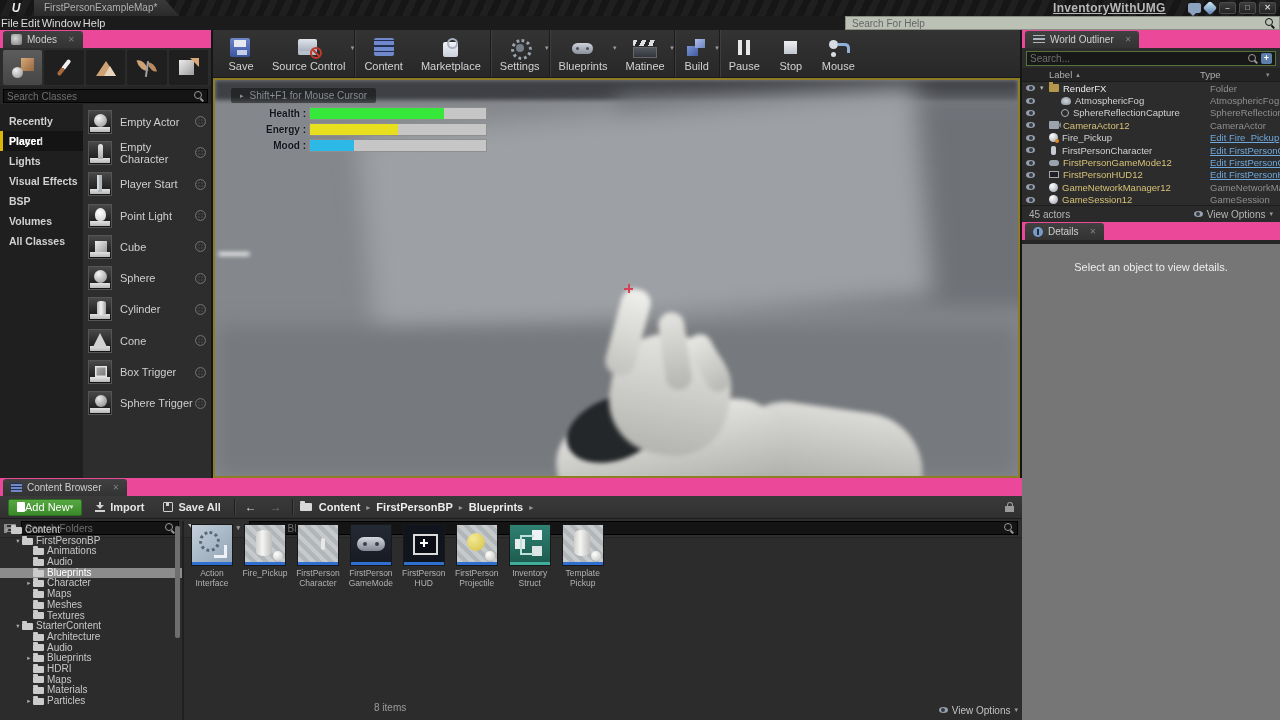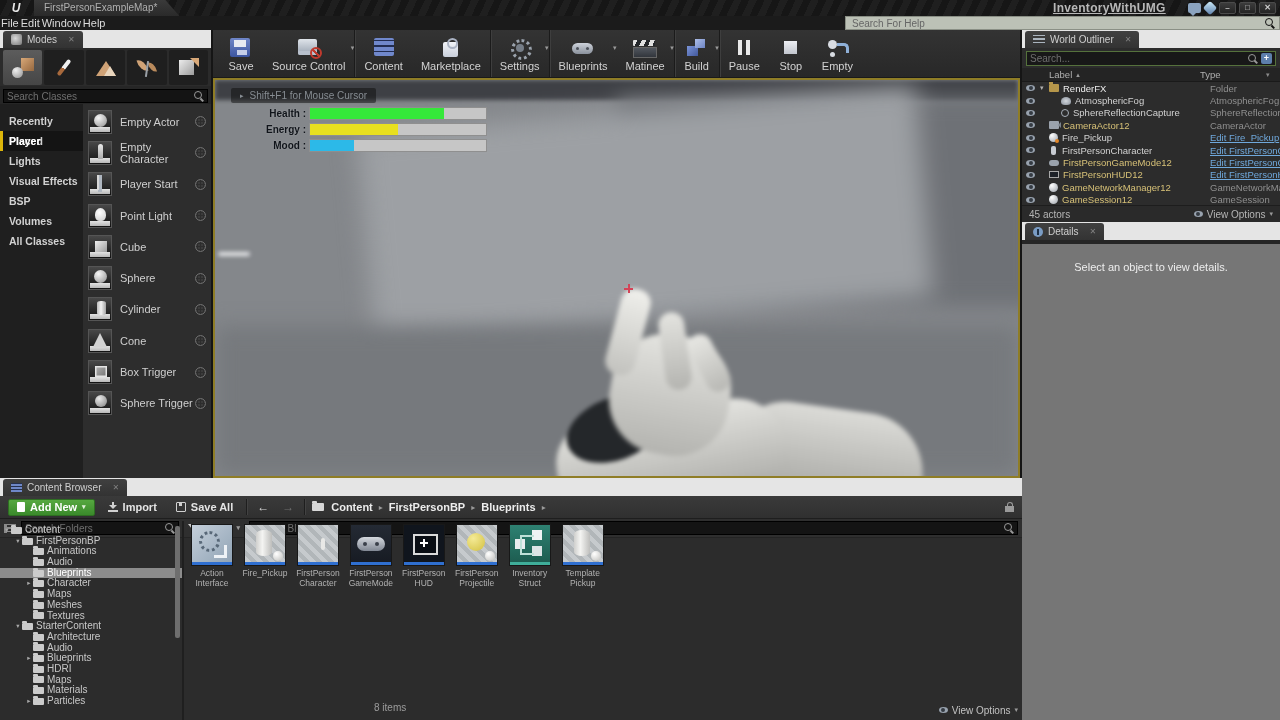--- a/index.html
+++ b/index.html
@@ -99,21 +99,21 @@
   .matinee-icon::after { left:1px; top:10px; width:22px; height:9px; background:linear-gradient(#51565e,#32363c); border:1px solid #666;}
   .build-icon::before { left:3px; top:9px; width:11px; height:10px; background:linear-gradient(135deg,#7a94d8,#42589c);}
   .build-icon::after { left:11px; top:2px; width:10px; height:9px; background:linear-gradient(135deg,#aebee8,#6c84c4);}
   .pause-icon::before { left:7px; top:3px; width:4px; height:15px; background:#e8e8e8; box-shadow:8px 0 0 #e8e8e8;}
   .stop-icon::before { left:6px; top:4px; width:13px; height:13px; background:linear-gradient(#eceef2,#c2c6ce);}
   .eject-icon::before { left:4px; top:3px; width:9px; height:9px; background:#d8dce2; border-radius:50%; box-shadow:0 10px 0 -2px #d8dce2;}
   .eject-icon::after { left:13px; top:6px; width:9px; height:7px; border-top:3px solid #8fb0d8; border-right:3px solid #8fb0d8; border-radius:0 5px 0 0;}
 
   
   .modes { position:absolute; left:0; top:30px; width:211px; height:448px; background:#262626; }
-  .panel-tabrow { height:18px; background:#e5e5e5; display:flex; align-items:flex-end; }
+  .panel-tabrow { height:18px; background:#ec4899; display:flex; align-items:flex-end; }
   .panel-tab { height:17px; background:linear-gradient(#404040,#333); display:flex; align-items:center;
     gap:5px; padding:0 8px; font-size:10px; color:#cfcfcf; border-radius:3px 3px 0 0; margin-left:3px;}
   .tab-close { color:#808080; font-size:8px; margin-left:6px; }
   .modes-tab-icon { width:11px; height:11px; background:radial-gradient(circle at 40% 40%,#d8d8d8,#777); border-radius:2px; flex:none;}
   .mode-tools { height:38px; background:#2b2b2b; display:flex; gap:2px; padding:2px 3px 1px;}
   .mode-tool { width:40px; height:35px; background:#1f1f1f; border-radius:2px; position:relative;}
   .mode-tool.active { background:linear-gradient(#5c5c5c,#464646); }
   .mi { position:absolute; left:50%; top:50%; width:22px; height:20px; transform:translate(-50%,-50%);}
   .mi::before,.mi::after{content:""; position:absolute;}
   .place-mode-icon::before { right:0; top:0; width:13px; height:13px; background:linear-gradient(135deg,#d8a878,#96683f);}
@@ -218,21 +218,21 @@
   
   .details { position:absolute; left:1022px; top:222px; width:258px; height:498px; background:#262626;}
   .details-body { position:absolute; top:22px; bottom:0; left:0; right:0; background:#767676;
     text-align:center; padding-top:17px; font-size:11px; color:#ededed;}
 
   
   .cbrowser { position:absolute; left:0; top:478px; width:1022px; height:242px; background:#2c2c2c;}
   .cb-toolbar { height:23px; background:linear-gradient(#3a3a3a,#303030); border-bottom:1px solid #1e1e1e;
     display:flex; align-items:center; padding:0 8px; gap:7px;}
   .addnew-btn { height:17px; background:linear-gradient(#56a840,#3a8a2b); border:1px solid #2e6e22; border-radius:2px;
-    display:flex; align-items:center; gap:5px; padding:0 8px; color:#fff; font-size:11px; font-weight:bold;}
+    display:flex; align-items:center; padding:0 8px; color:#fff; font-size:11px; font-weight:normal;}
   .flat-btn { display:flex; align-items:center; gap:5px; color:#e4e4e4; font-size:11px; font-weight:bold; padding:0 6px;}
   .cb-sep { width:1px; height:16px; background:#1e1e1e; box-shadow:1px 0 0 #424242;}
   .nav-arrow { font-size:12px; color:#d8d8d8; padding:0 3px;}
   .nav-arrow.dim { color:#707070;}
   .crumbs { display:flex; align-items:center; gap:6px;}
   .crumb { color:#ededed; font-size:11px; font-weight:bold;}
   .crumb-sep { color:#9a9a9a; font-size:8px;}
   .cb-lock { margin-left:auto;}
   .cb-filterrow { height:19px; background:#2f2f2f; border-bottom:1px solid #242424; display:flex; align-items:center; padding:0 4px; gap:5px;}
   .cb-filterrow .search-box { margin:0; height:14px;}
@@ -369,21 +369,21 @@
       </div>
 
       <div class="tbtn">
         <span class="ti stop-icon"></span>
         <span class="tbtn-label">Stop</span>
         <span class="tbtn-caret"></span>
       </div>
 
       <div class="tbtn">
         <span class="ti eject-icon"></span>
-        <span class="tbtn-label">Empty</span>
+        <span class="tbtn-label">Mouse</span>
         <span class="tbtn-caret"></span>
       </div>
     </div>
 
   <div class="modes">
     <div class="panel-tabrow">
       <div class="panel-tab">
         <span class="modes-tab-icon"></span>
         <span>Modes</span>
         <span class="tab-close">✕</span>

